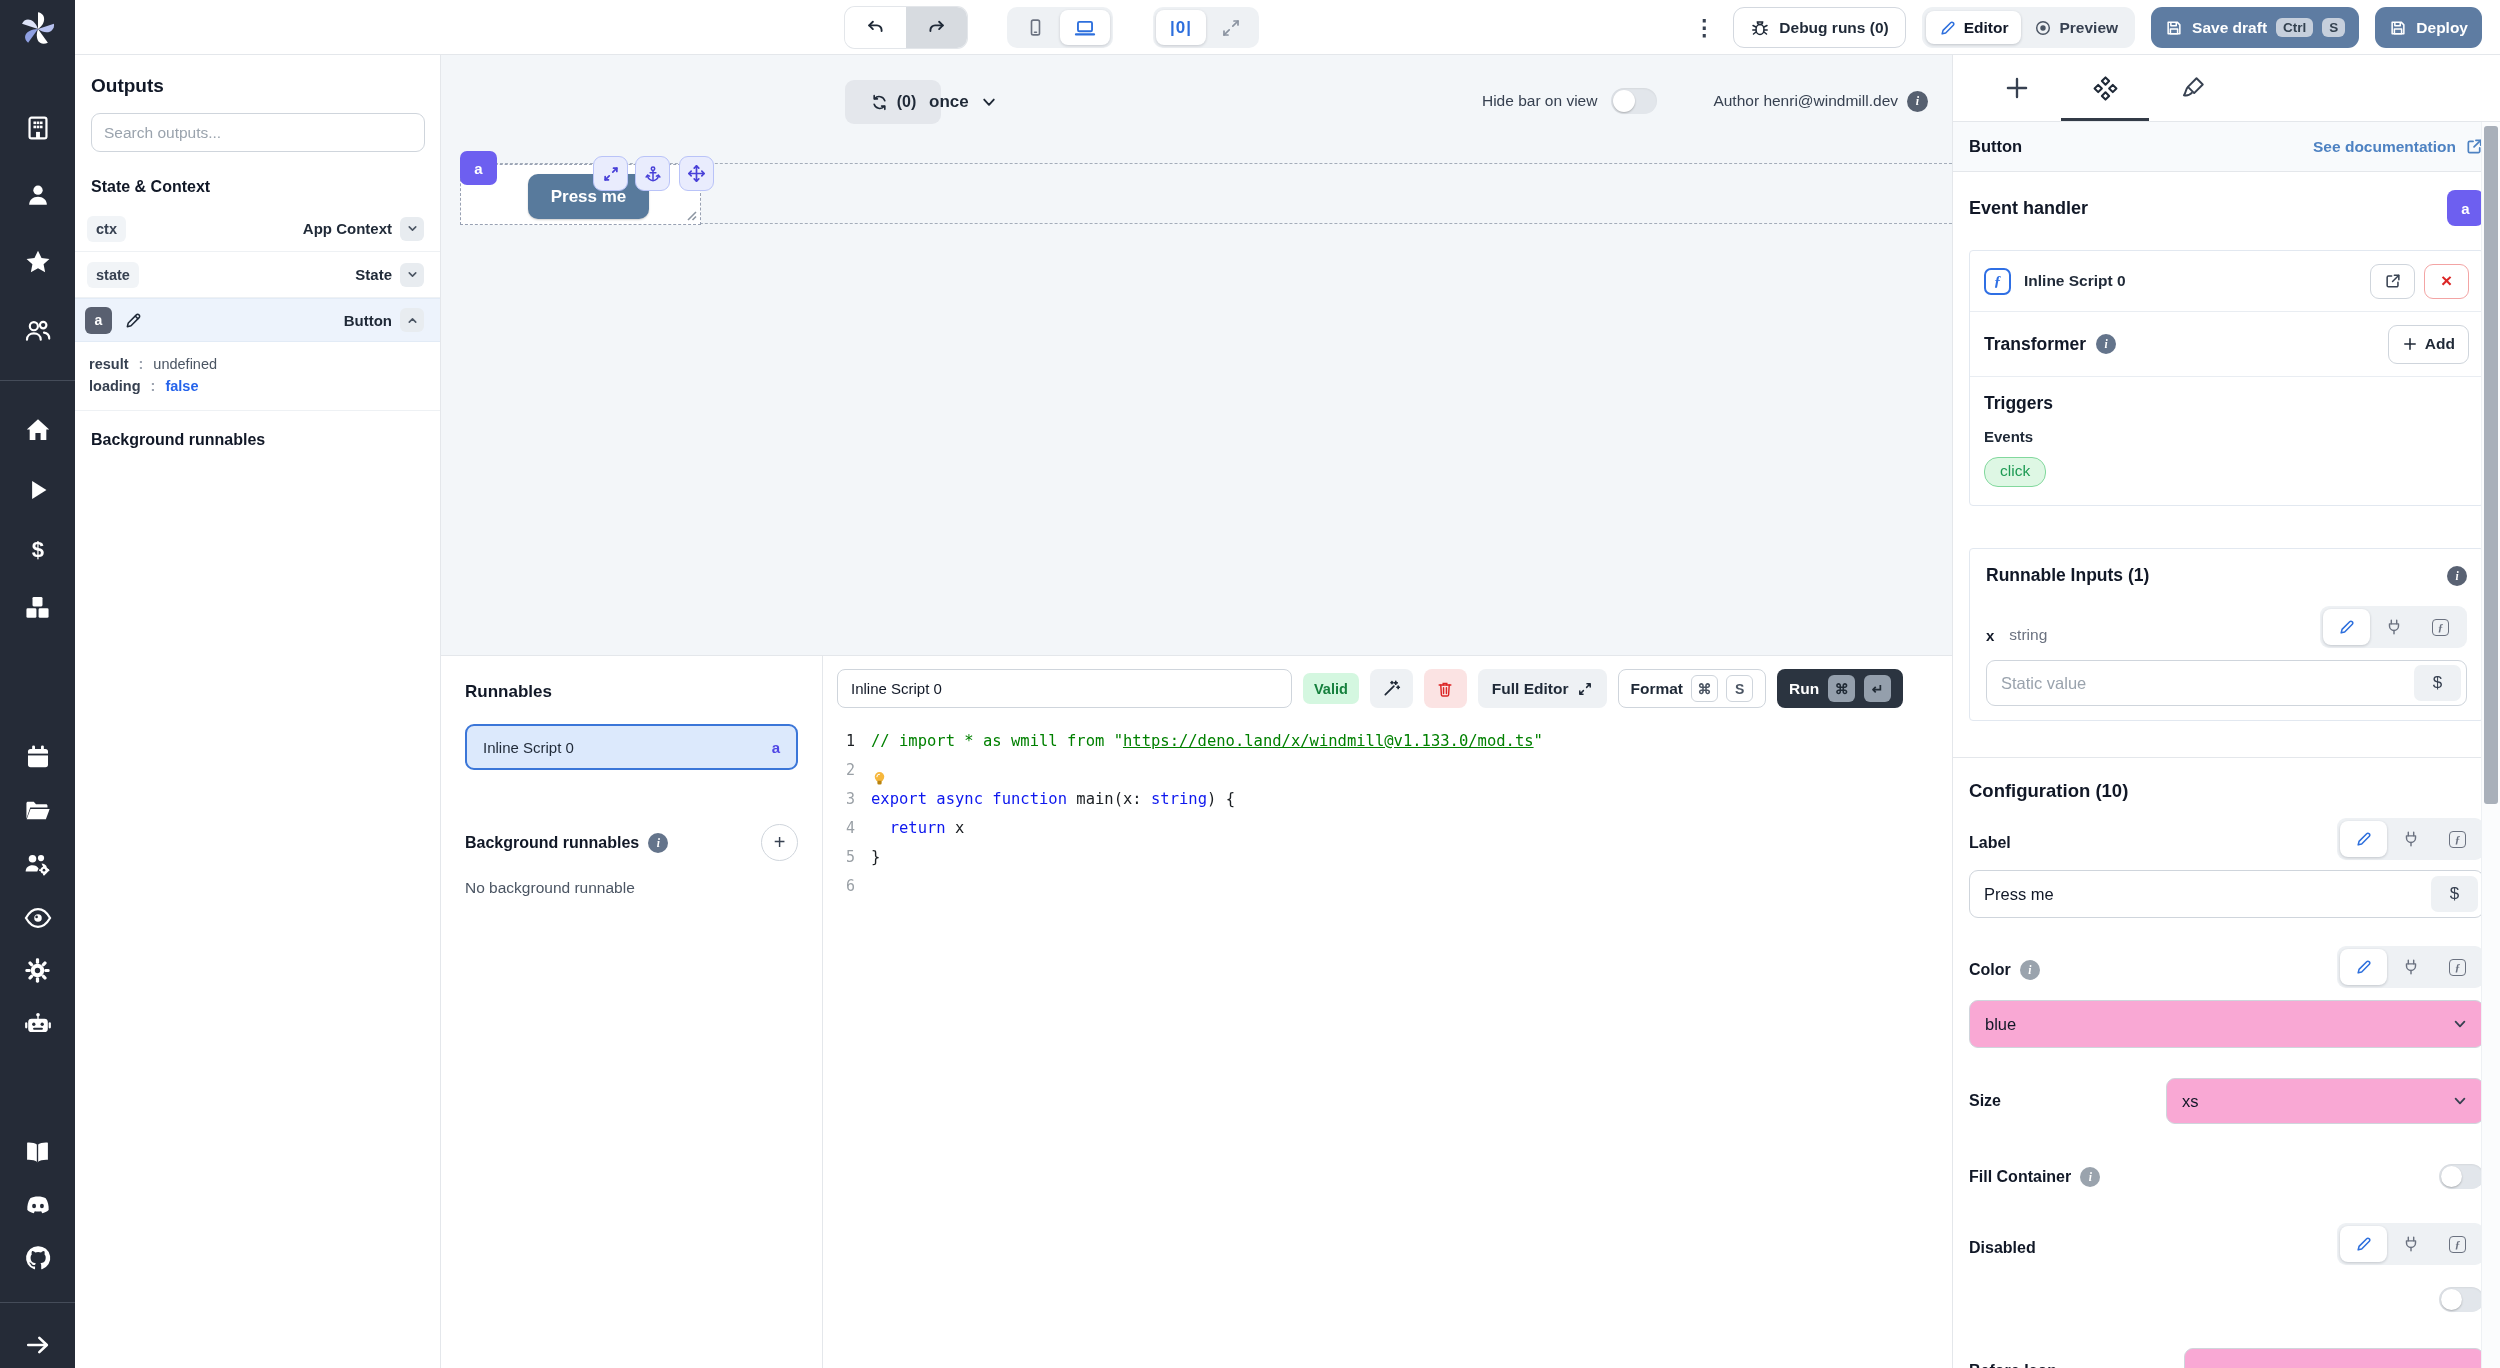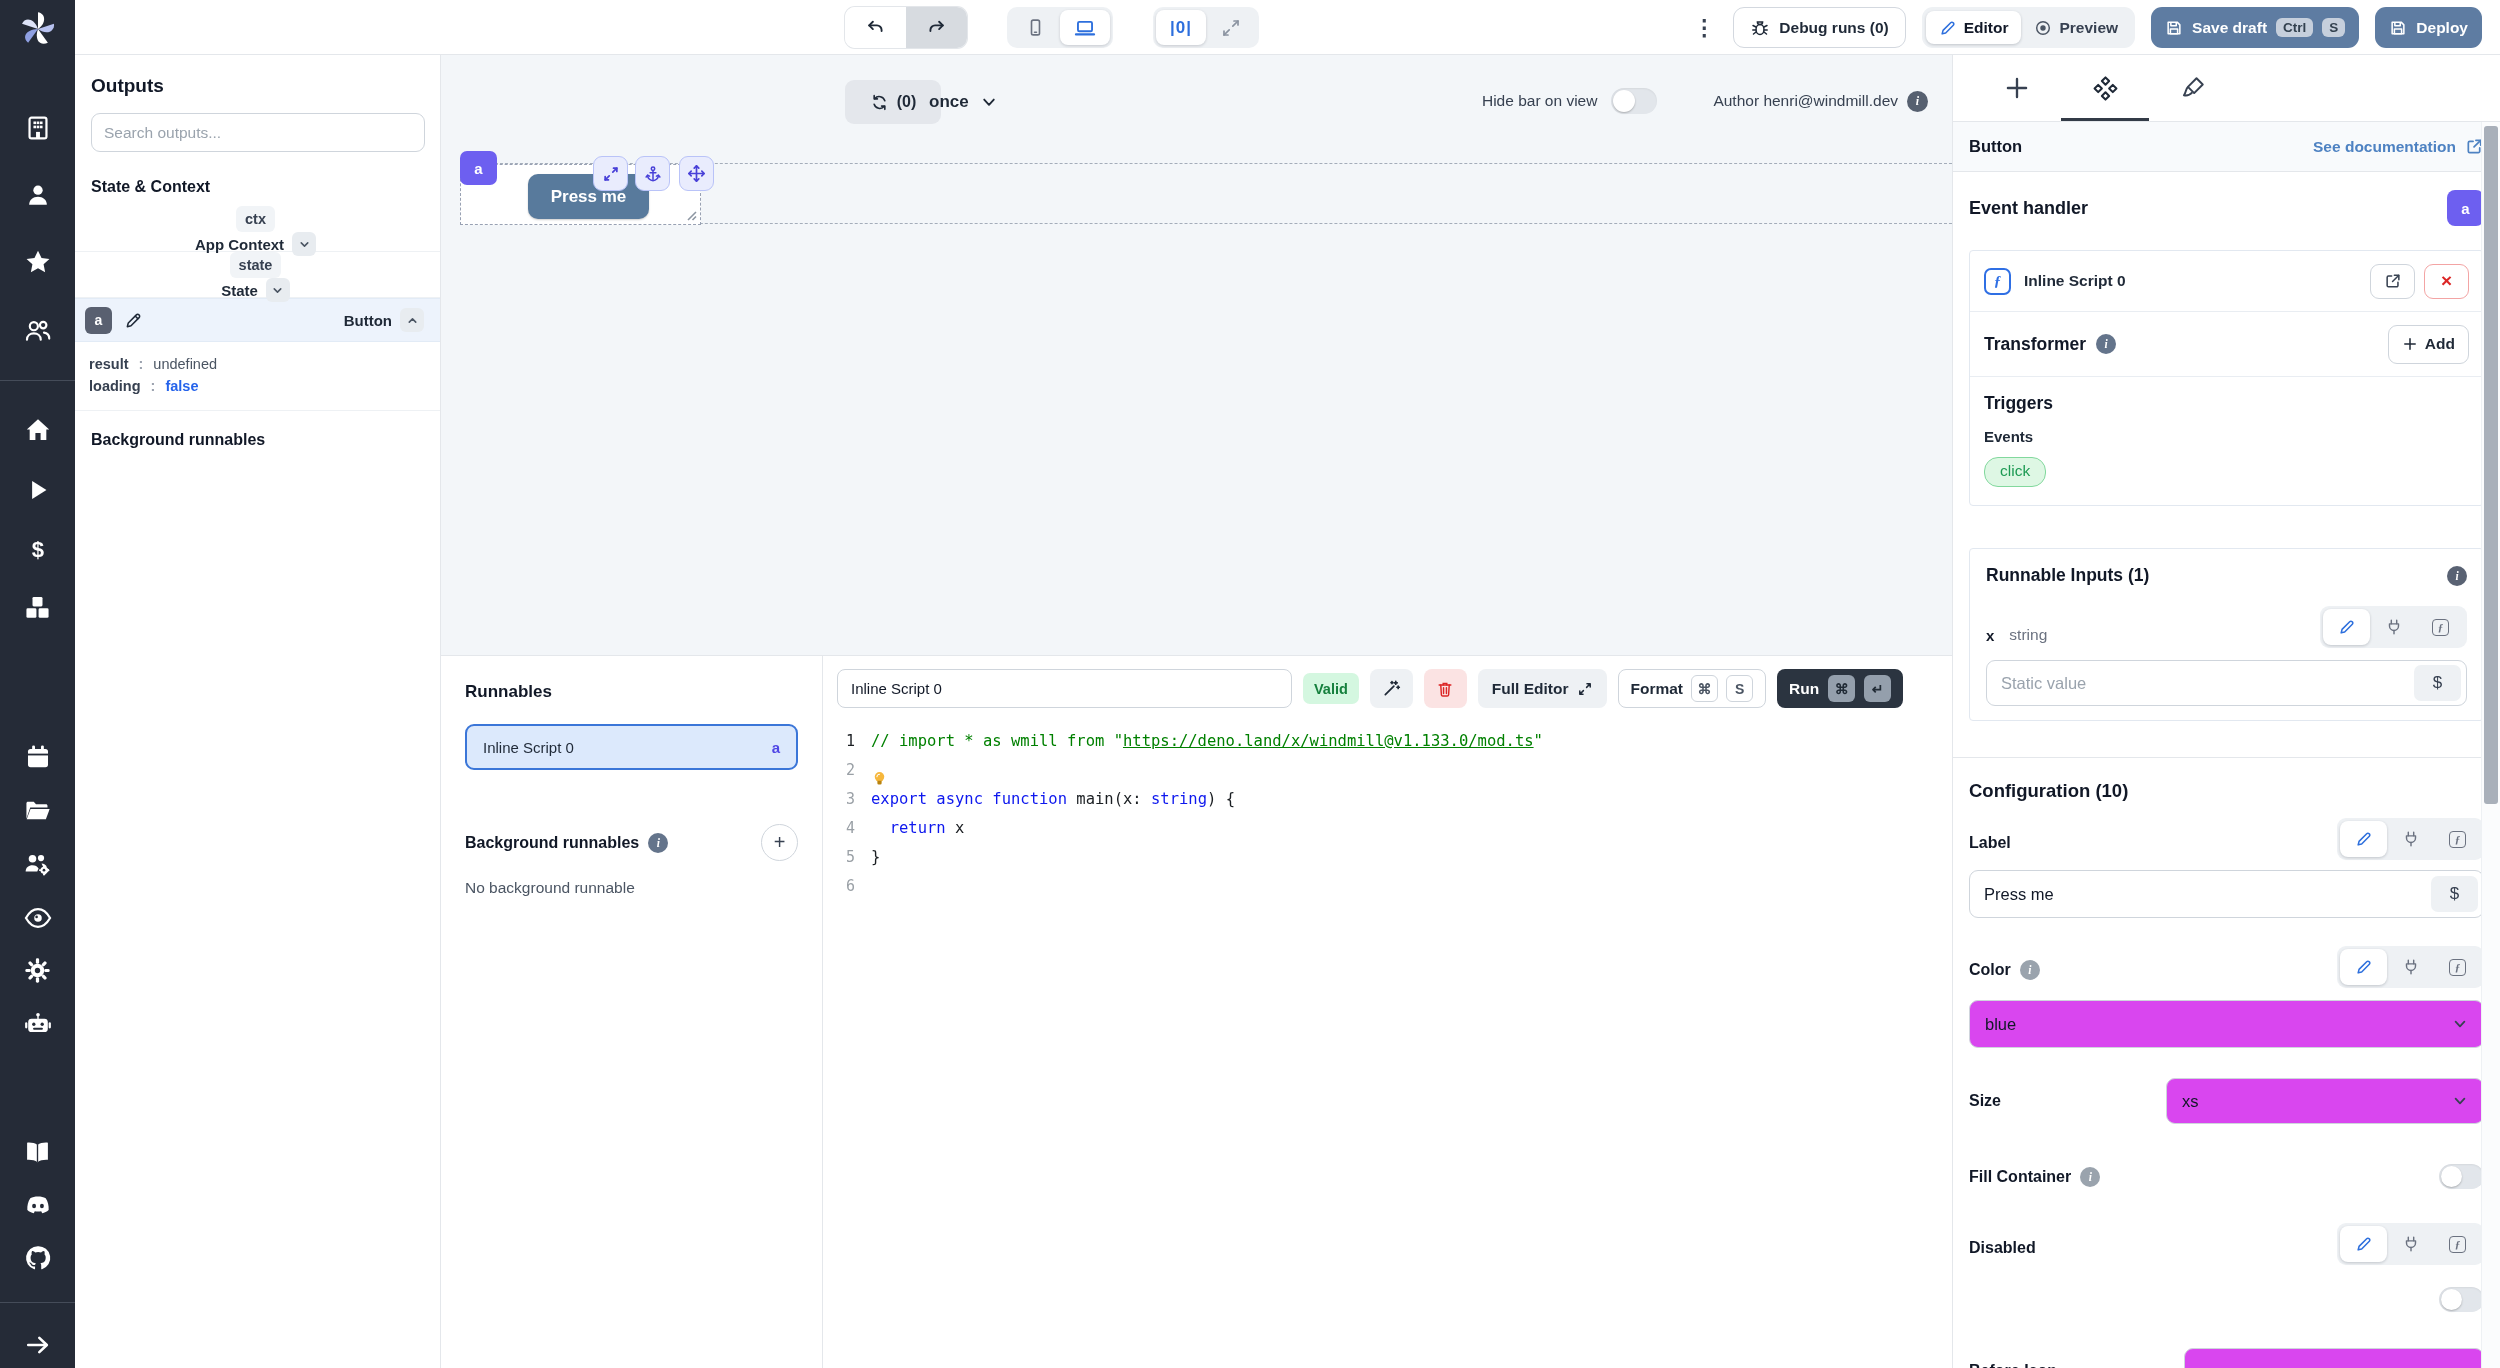--- a/index.html
+++ b/index.html
@@ -31,21 +31,21 @@
   .view-item.on { background:#fff; box-shadow:0 1px 3px rgba(16,24,40,.2); color:#111827; }
   .btn-slate { display:flex; align-items:center; gap:9px; height:41px; padding:0 14px; border-radius:11px; background:#5e7ca2; color:#fff; font-size:15.5px; font-weight:700; cursor:pointer; border:none; }
   .kbd-dark { background:#c6cfdc; color:#33414f; border-radius:6px; padding:2px 7px; font-size:13.5px; font-weight:700; }
 
   
   #outputs { position:absolute; left:75px; top:55px; width:366px; height:1313px; background:#fff; border-right:1px solid #e4e7eb; z-index:10; }
   .op-title { font-size:19px; font-weight:700; color:#111827; padding:20px 16px 0; }
   #search-outputs { margin:16px 16px 0; width:334px; height:39px; border:1px solid #cfd5dc; border-radius:9px; padding:0 12px; font-size:15.5px; outline:none; font-family:"Liberation Sans",sans-serif; }
   #search-outputs::placeholder { color:#9aa3ad; }
   .op-h2 { font-size:16px; font-weight:700; color:#111827; padding:26px 16px 10px; }
-  .op-row { height:46px; display:flex; align-items:center; justify-content:space-between; padding:0 16px 0 12px; border-bottom:1px solid #eef1f4;flex-direction:column; }
+  .op-row { height:46px; display:flex; align-items:center; justify-content:space-between; padding:0 16px 0 12px; border-bottom:1px solid #eef1f4; }
   .op-row:first-of-type { border-top:1px solid #eef1f4; }
   .key-chip { background:#f1f4f7; border-radius:6px; padding:5px 9px; font-size:14.5px; color:#374151; font-weight:600; }
   .op-type { display:flex; align-items:center; gap:8px; font-size:15px; font-weight:700; color:#1f2937; }
   .chev-btn { width:24px; height:24px; background:#e8ecf0; border-radius:6px; display:flex; align-items:center; justify-content:center; cursor:pointer; }
   .comp-row { height:44px; display:flex; align-items:center; justify-content:space-between; padding:0 16px 0 10px; background:#edf3fc; border-top:1px solid #e2ebf6; border-bottom:1px solid #e2ebf6; }
   .comp-left { display:flex; align-items:center; gap:12px; }
   .a-chip-dark { width:27px; height:27px; background:#596070; border-radius:6px; color:#fff; font-weight:700; font-size:14px; display:flex; align-items:center; justify-content:center; }
   .kv-row { display:flex; align-items:center; gap:10px; padding:6px 16px 0 14px; font-size:14.5px; }
   .kv-key { color:#374151; font-weight:600; }
   .kv-sep { color:#9ca3af; font-weight:700; }
@@ -143,21 +143,21 @@
   .seg.on { background:#fff; box-shadow:0 1px 3px rgba(16,24,40,.2); }
   .fsq { width:17px; height:17px; border:1.5px solid #6b7280; border-radius:4px; font-size:11px; display:flex; align-items:center; justify-content:center; font-style:italic; font-family:"Liberation Serif",serif; font-weight:700; }
   .val-input { margin-top:12px; height:46px; border:1px solid #cfd5dc; border-radius:9px; display:flex; align-items:center; }
   .val-input input { flex:1; border:none; outline:none; font-size:16.5px; padding:0 14px; color:#111827; background:transparent; font-family:"Liberation Sans",sans-serif; }
   .val-input input::placeholder { color:#9aa3ad; }
   .dollar-btn { width:47px; height:36px; margin-right:5px; background:#eef1f4; border-radius:7px; display:flex; align-items:center; justify-content:center; font-size:17px; color:#374151; cursor:pointer; flex:none; }
   .full-div { border-top:1px solid #e4e7eb; margin:36px -16px 0; }
   .cfg-title { font-size:18.5px; font-weight:700; color:#111827; margin-top:22px; }
   .field-row { display:flex; align-items:flex-end; justify-content:space-between; }
   .field-lbl { font-size:16px; font-weight:700; color:#111827; padding-bottom:8px; display:flex; align-items:center; gap:9px; }
-  .select-box { height:48px; border:1px solid #cfd5dc; border-radius:9px; display:flex; align-items:center; justify-content:space-between; padding:0 15px; font-size:16.5px; color:#111827; cursor:pointer; background:#d946ef; }
+  .select-box { height:48px; border:1px solid #cfd5dc; border-radius:9px; display:flex; align-items:center; justify-content:space-between; padding:0 15px; font-size:16.5px; color:#111827; cursor:pointer; background:#f9a8d4; }
   .fill-row { display:flex; align-items:center; justify-content:space-between; margin-top:40px; }
   .toggle-sm { width:45px; height:25px; border-radius:13px; background:#e2e6eb; position:relative; cursor:pointer; box-shadow:inset 0 1px 2px rgba(0,0,0,.06); }
   .toggle-sm .knob { position:absolute; left:2px; top:2px; width:21px; height:21px; border-radius:50%; background:#fff; box-shadow:0 1px 2px rgba(0,0,0,.25); }
   .rp-scroll-track { position:absolute; right:0; top:67px; bottom:0; width:19px; background:#fbfcfd; border-left:1px solid #eef1f4; }
   .rp-scroll-thumb { position:absolute; right:2px; top:4px; width:14px; height:678px; background:#a9b0ba; border-radius:3px; }
 </style>
 </head>
 <body>
 
 <div id="rail">

